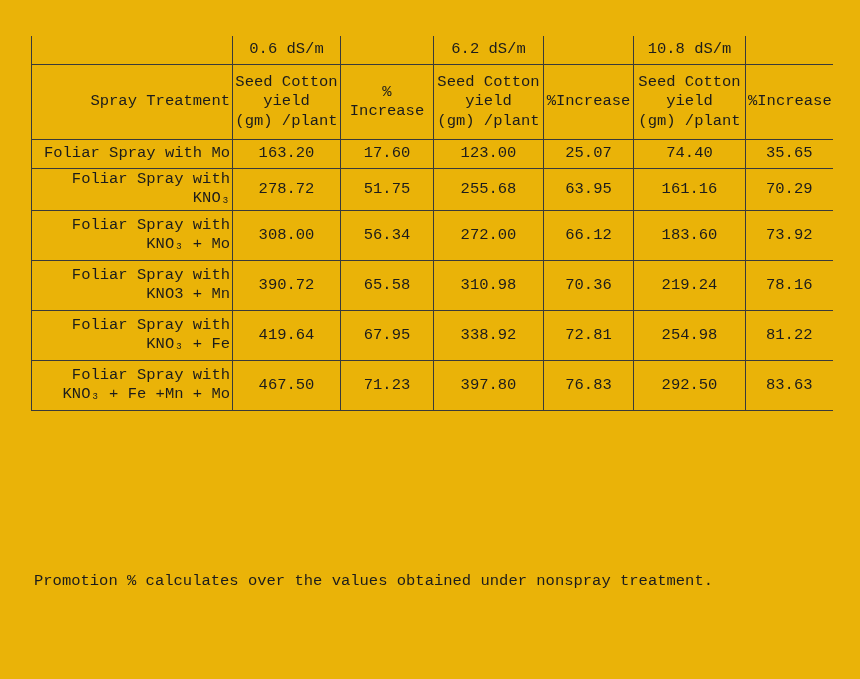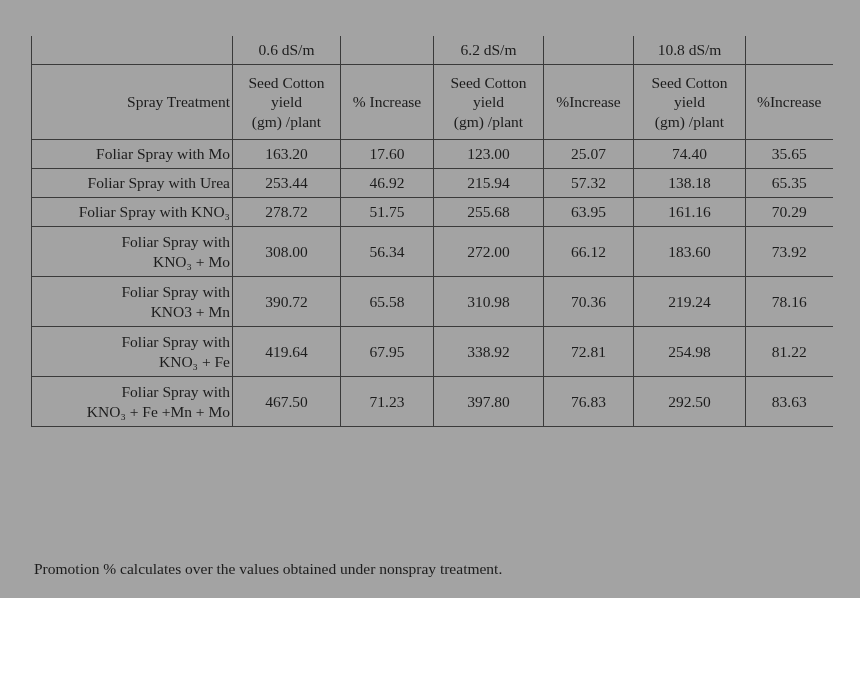--- a/index.html
+++ b/index.html
@@ -1,22 +1,22 @@
 <!DOCTYPE html>
 <html><head>
 <meta charset="utf-8">
 <style>
   html, body { margin: 0; padding: 0; }
   .screen {
     position: relative;
     width: 860px;
-    height: 598px;
-    background: #a3a3a3;
+    height: 679px;
+    background: #eab308;
     color: #1c1c1c;
-    font-family: Liberation Serif, serif;
+    font-family: Liberation Mono, monospace;
     overflow: hidden;
   }
   table.yield-table {
     position: absolute;
     left: 31px;
     top: 36px;
     width: 801px;
     border-collapse: collapse;
     table-layout: fixed;
   }
@@ -35,21 +35,21 @@
     text-align: right;
     padding-left: 5px;
     white-space: pre-line;
   }
   tbody tr.data-row { height: 29px; }
   tbody tr.data-row.tall { height: 50px; }
   td.nowrap { white-space: nowrap; }
   .footnote {
     position: absolute;
     left: 34px;
-    top: 560px;
+    top: 572px;
     font-size: 15.5px;
     color: #1c1c1c;
   }
 </style>
 </head>
 <body>
 
 <div class="screen">
 
   <table class="yield-table">
@@ -90,29 +90,20 @@
     </thead>
     <tbody>
         <tr class="data-row">
           <td class="treatment">Foliar Spray with Mo</td>
           <td>163.20</td>
           <td>17.60</td>
           <td>123.00</td>
           <td>25.07</td>
           <td>74.40</td>
           <td>35.65</td>
-        </tr>
-        <tr class="data-row">
-          <td class="treatment">Foliar Spray with Urea</td>
-          <td>253.44</td>
-          <td>46.92</td>
-          <td>215.94</td>
-          <td>57.32</td>
-          <td>138.18</td>
-          <td>65.35</td>
         </tr>
         <tr class="data-row">
           <td class="treatment">Foliar Spray with  KNO₃</td>
           <td>278.72</td>
           <td>51.75</td>
           <td>255.68</td>
           <td>63.95</td>
           <td>161.16</td>
           <td>70.29</td>
         </tr>

